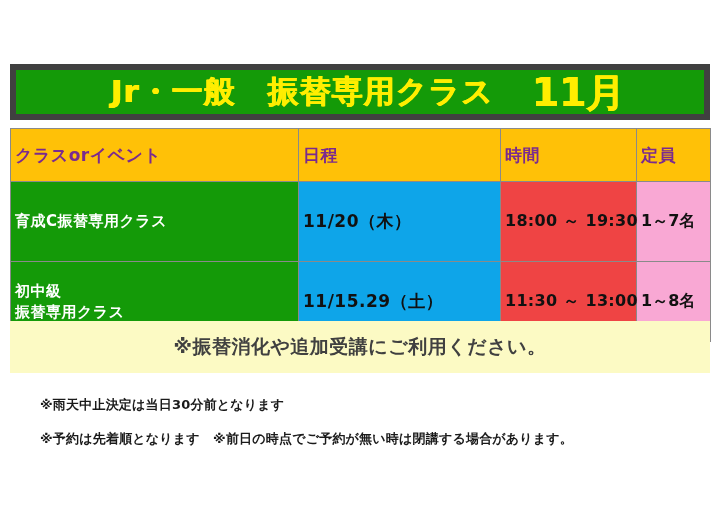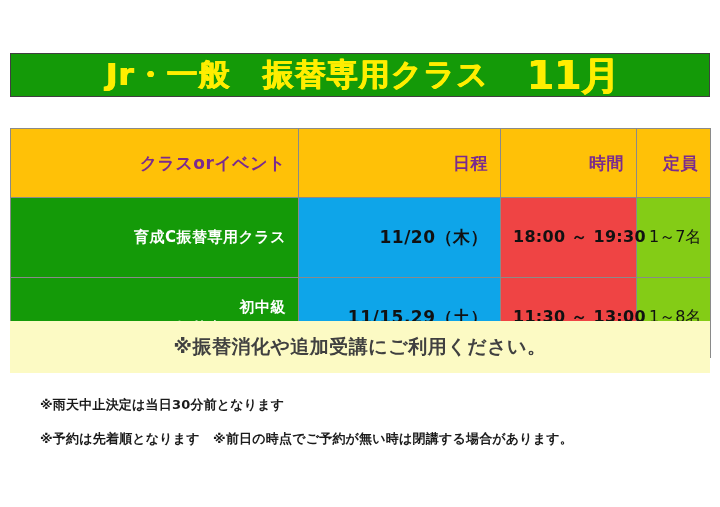--- a/index.html
+++ b/index.html
@@ -20,26 +20,26 @@
     left: 0; top: 0;
     width: 720px;
     height: 507px;
     background: #ffffff;
   }
 
   
   .banner {
     position: absolute;
     left: 10px;
-    top: 53px;
+    top: 64px;
     width: 700px;
-    height: 44px;
+    height: 56px;
     background: #149a08;
     box-sizing: border-box;
-    border: 1px solid #404040;
+    border: 6px solid #404040;
     display: flex;
     align-items: center;
   }
   .banner-title {
     color: #ffee00;
     font-size: 31px;
     font-weight: bold;
     letter-spacing: 1px;
     margin-left: 95px;
     white-space: nowrap;
@@ -59,23 +59,23 @@
   .sched-table {
     position: absolute;
     left: 10px;
     top: 128px;
     width: 700px;
     border-collapse: collapse;
     table-layout: fixed;
   }
   .sched-table td, .sched-table th {
     border: 1px solid #8a8a8a;
-    padding: 12px;
+    padding: 4px;
     margin: 0;
-    text-align: right;
+    text-align: left;
     vertical-align: middle;
   }
 
   .col-class  { width: 288px; }
   .col-date   { width: 202px; }
   .col-time   { width: 136px; }
   .col-cap    { width: 74px; }
 
   thead th {
     background: #ffc107;
@@ -105,24 +105,24 @@
   }
   .cell-time {
     background: #ef4444;
     color: #111111;
     font-size: 16px;
     font-weight: bold;
     letter-spacing: 0.3px;
     white-space: nowrap;
   }
   .cell-cap {
-    background: #84cc16;
+    background: #f9a8d4;
     color: #111111;
     font-size: 16px;
-    font-weight: normal;
+    font-weight: bold;
     white-space: nowrap;
   }
   .class-line { display: block; }
 
   
   .note-band {
     position: absolute;
     left: 10px;
     top: 321px;
     width: 700px;

